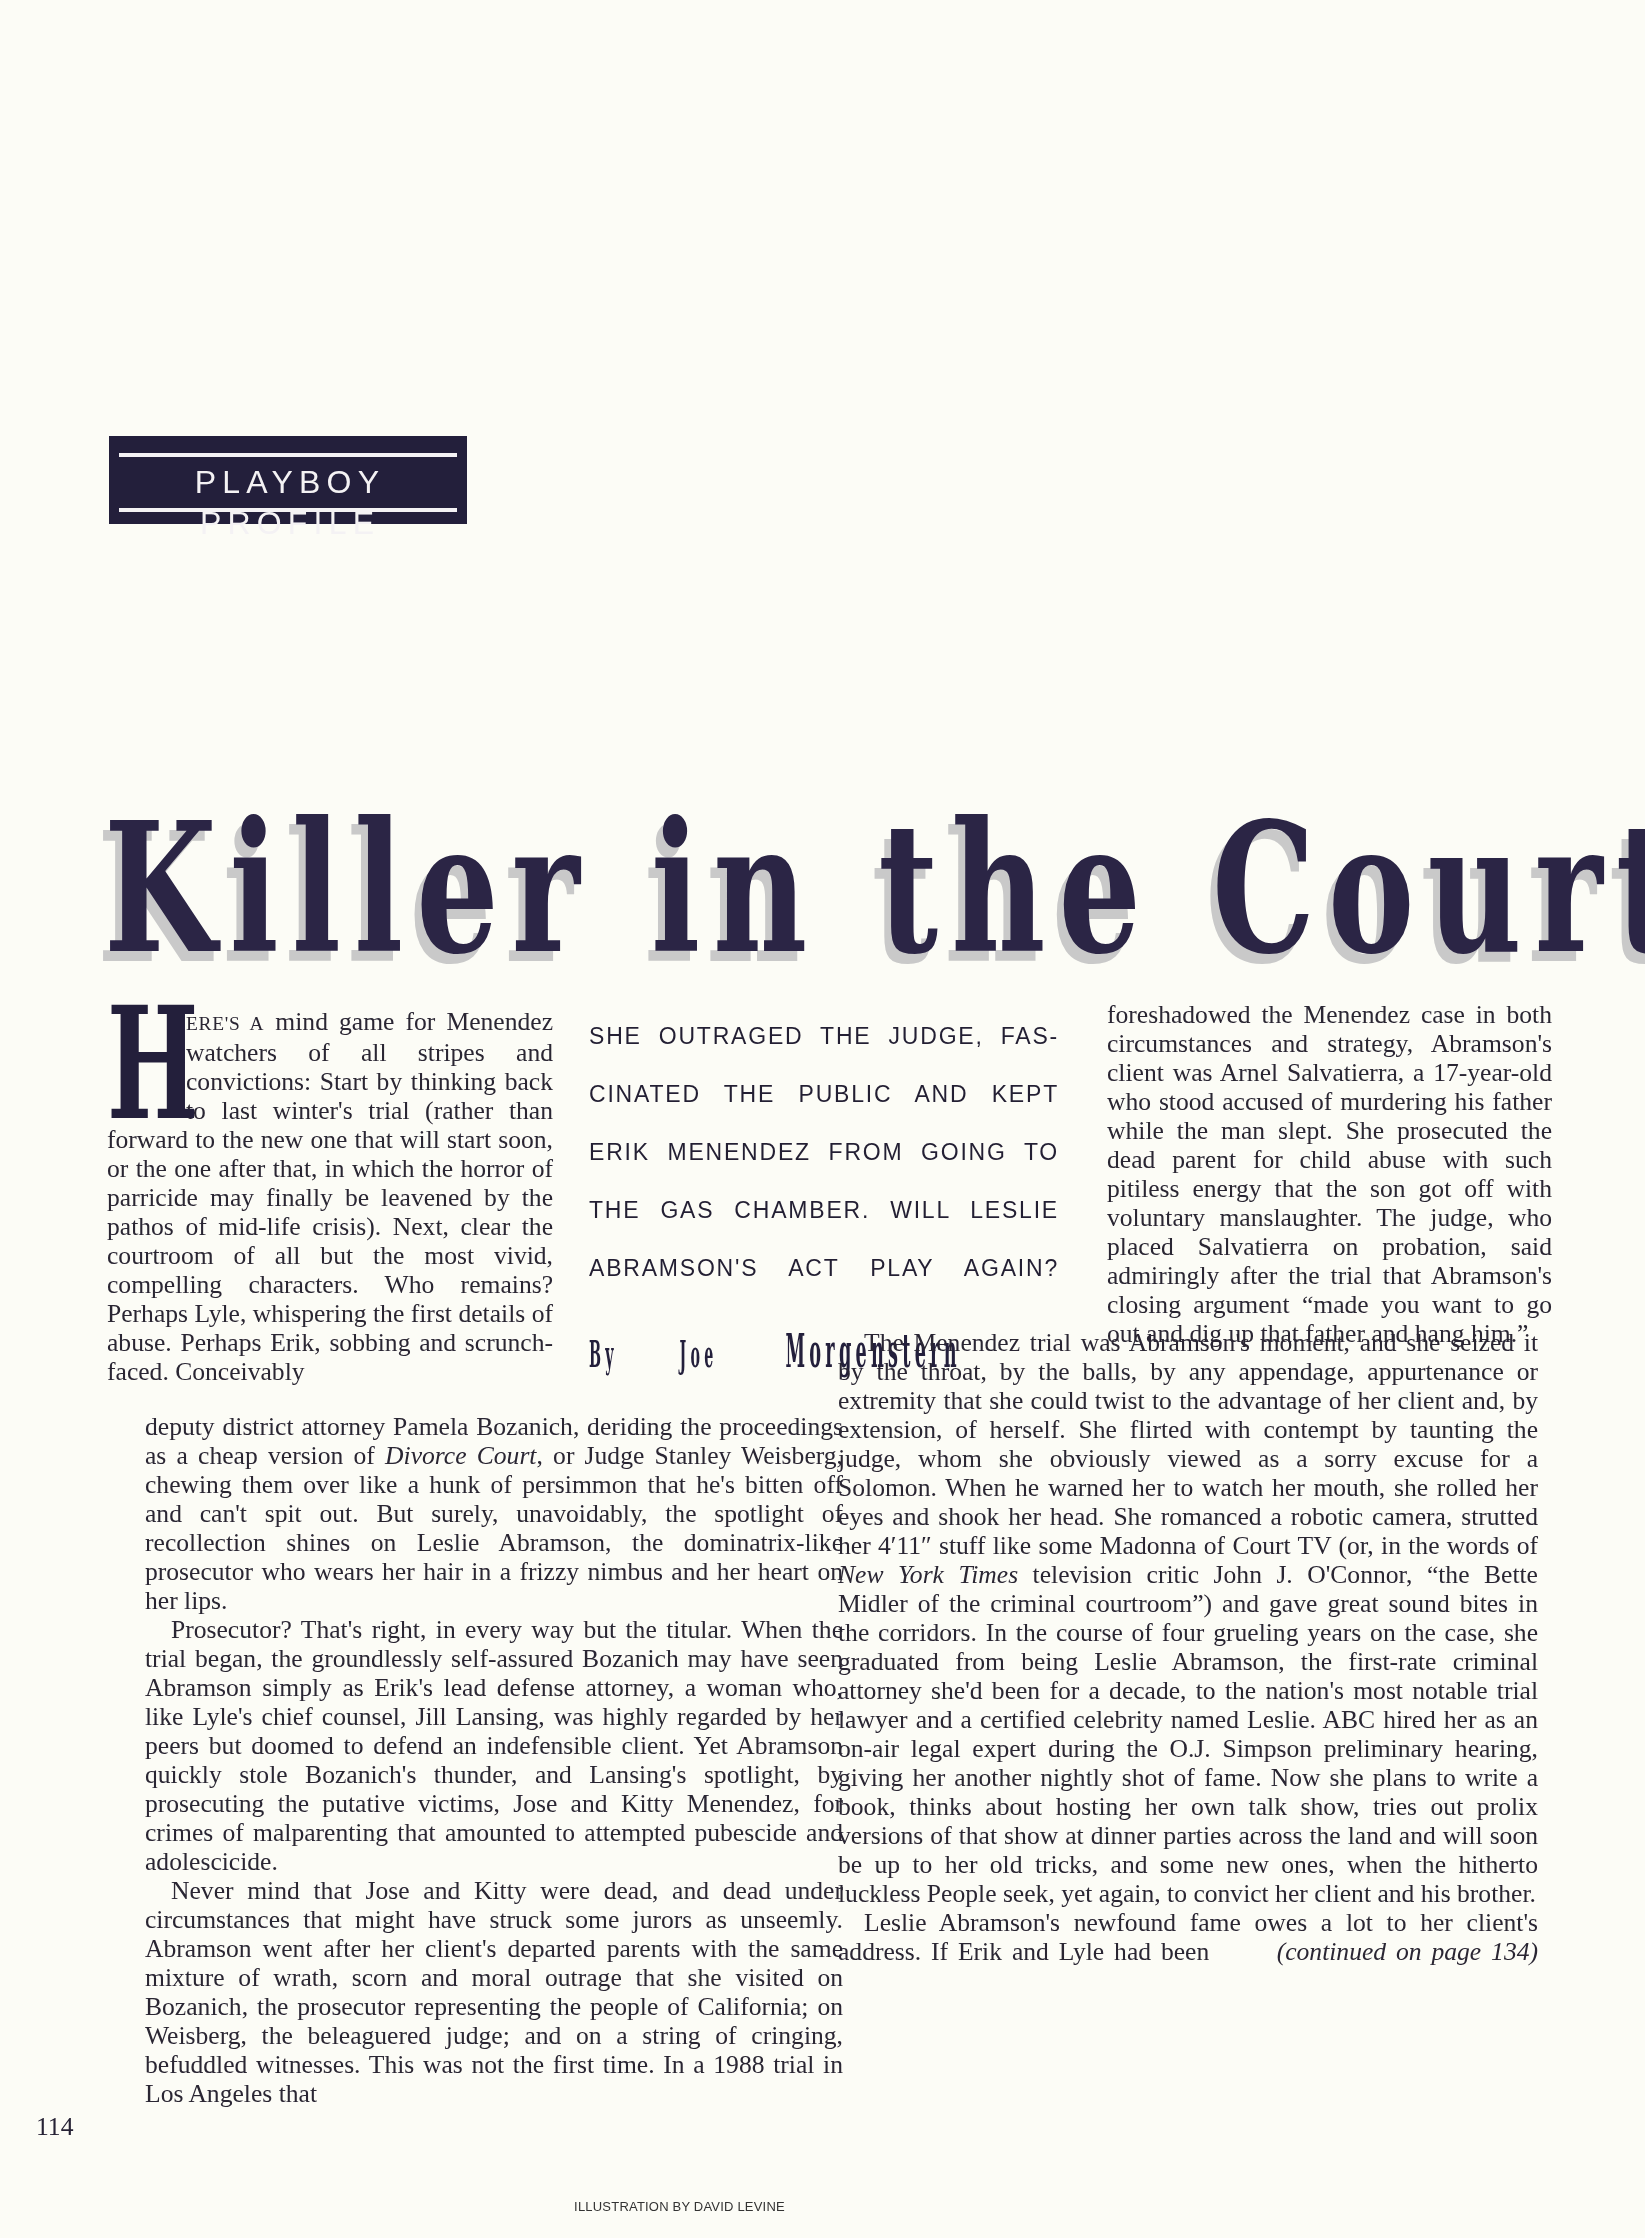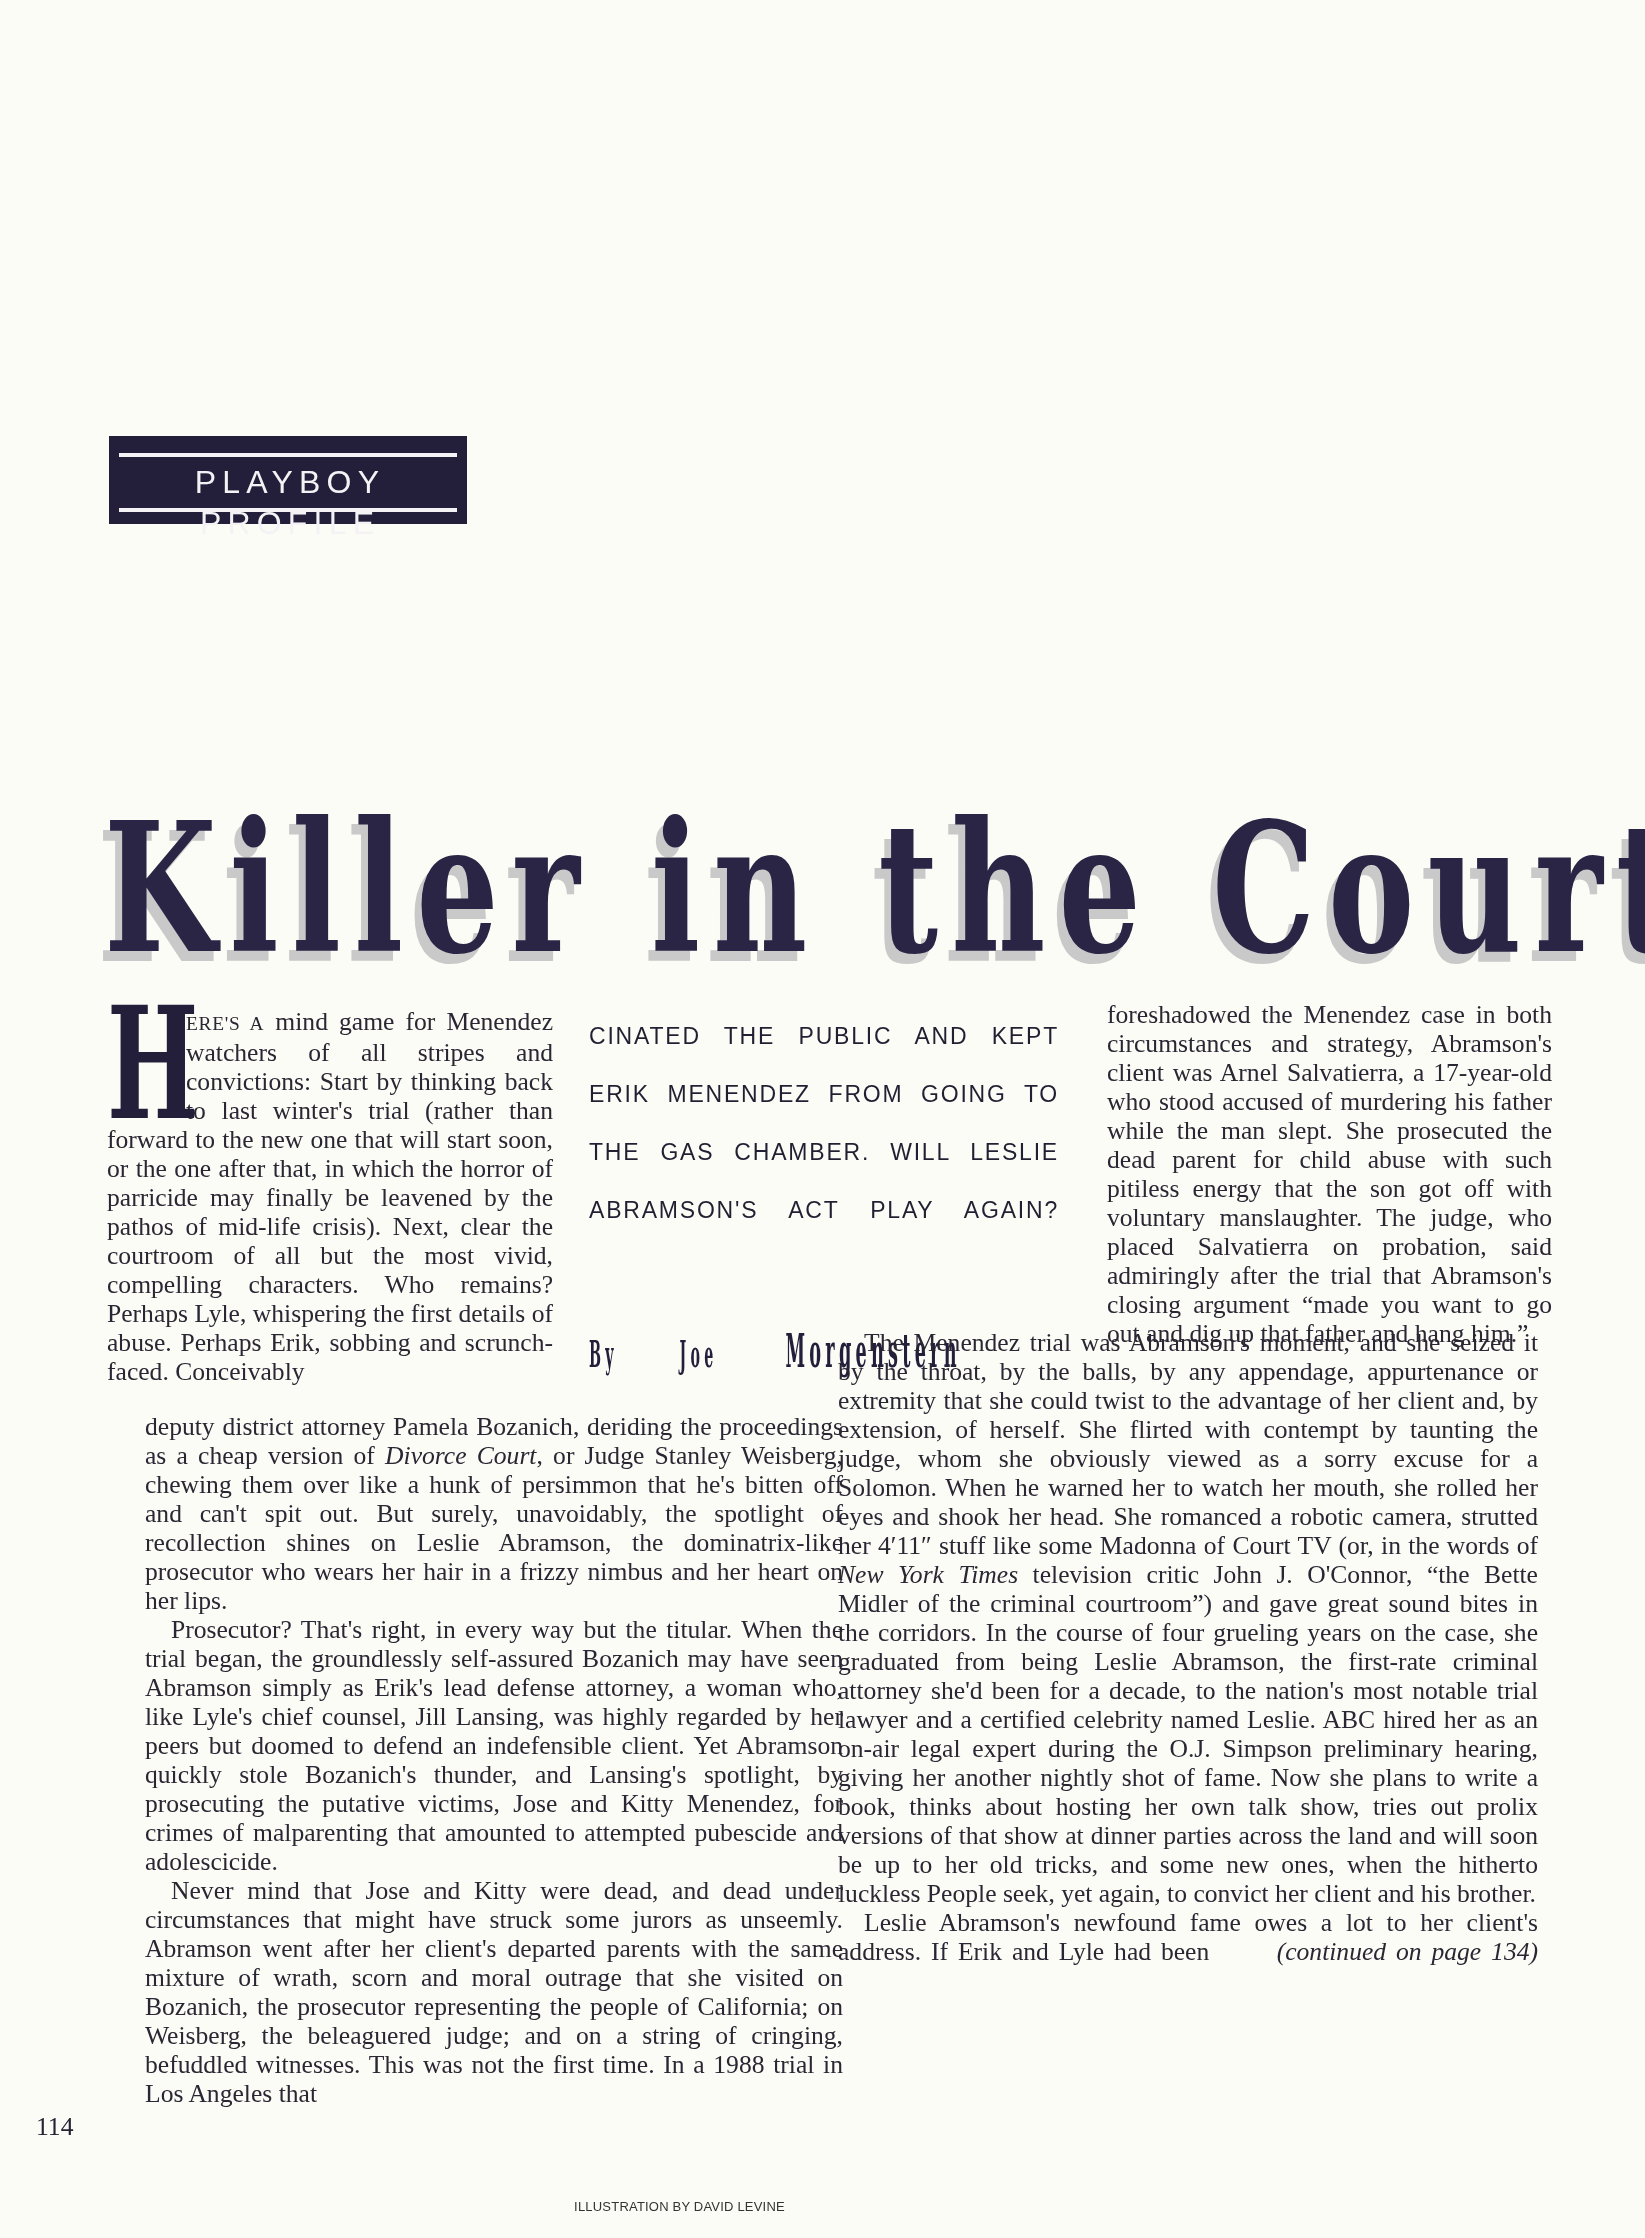--- a/index.html
+++ b/index.html
@@ -96,20 +96,21 @@
 
 <div id="col1-top" class="abs body">
   <p>
     <span class="dropcap">H</span>
     <span class="smallcaps">ERE'S A</span>
     <span>mind game for Menendez watchers of all stripes and convictions: Start by thinking back to last winter's trial (rather than forward to the new one that will start soon, or the one after that, in which the horror of parricide may finally be leavened by the pathos of mid-life crisis). Next, clear the courtroom of all but the most vivid, compelling characters. Who remains? Perhaps Lyle, whispering the first details of abuse. Perhaps Erik, sobbing and scrunch-faced. Conceivably</span>
   </p>
 </div>
 
 <div id="pullquote" class="abs">
+  <div>SHE OUTRAGED THE JUDGE, FAS-</div>
   <div>CINATED THE PUBLIC AND KEPT</div>
   <div>ERIK MENENDEZ FROM GOING TO</div>
   <div>THE GAS CHAMBER. WILL LESLIE</div>
   <div>ABRAMSON'S ACT PLAY AGAIN?</div>
 </div>
 
 <div id="byline" class="abs">
   <span>
     <span>By</span>&nbsp;&nbsp;
     <span>Joe</span>&nbsp;&nbsp;

